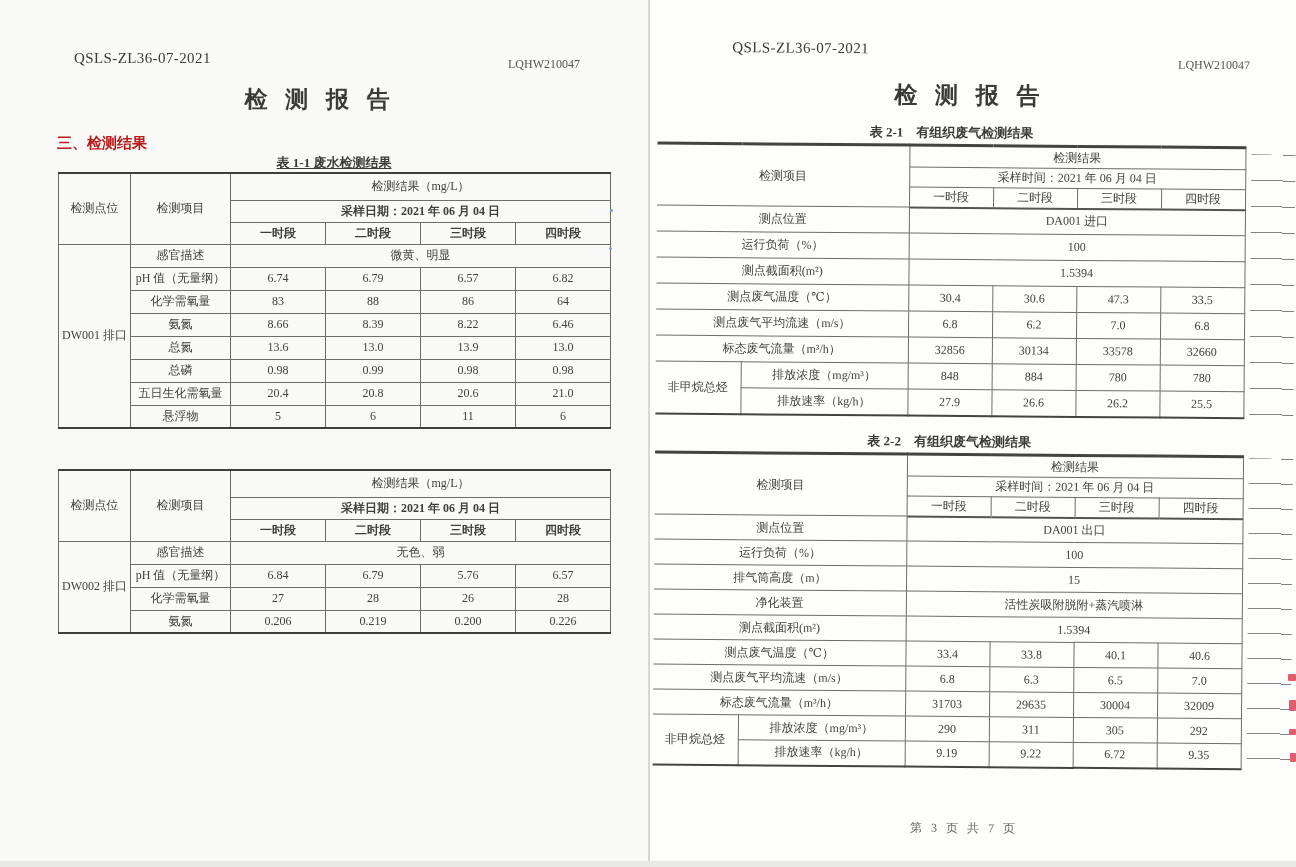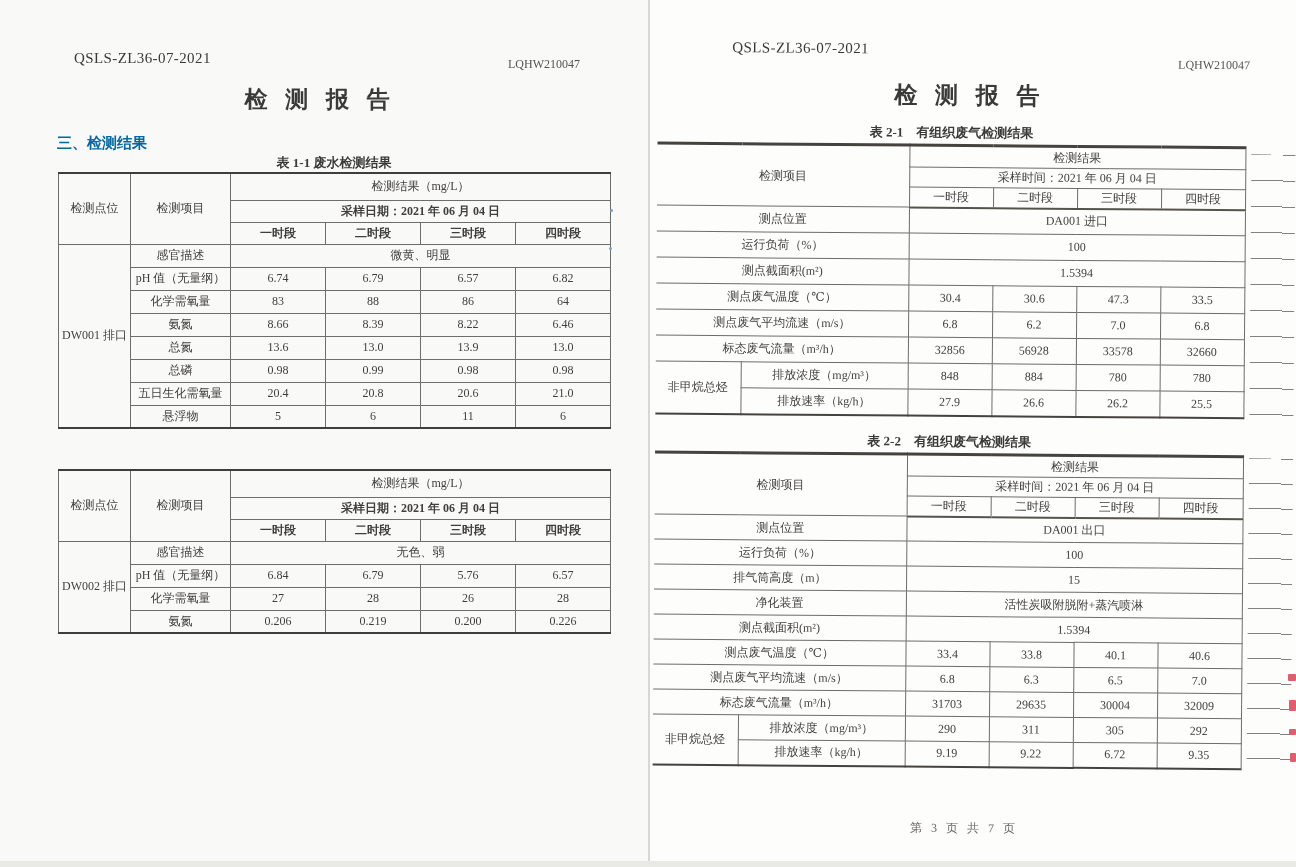--- a/index.html
+++ b/index.html
@@ -13,21 +13,21 @@
   .page { position:absolute; top:0; height:861px; overflow:hidden; }
   #pageL { left:0; width:648px; background:#f9f9f7; }
   #pageR { left:648px; width:648px; background:#fdfdfb; border-left:2px solid #d7d7d3; }
   .tilt { position:absolute; left:0; top:0; width:648px; height:861px;
           transform:rotate(0.45deg); transform-origin:60px 80px; }
 
   .doc-code  { position:absolute; font-size:15px; letter-spacing:.4px; color:#3a3a38; white-space:nowrap; }
   .report-no { position:absolute; font-size:12px; color:#55534f; white-space:nowrap; }
   .rpt-title { position:absolute; left:0; width:640px; text-align:center;
                font-size:23px; font-weight:bold; letter-spacing:6px; color:#3a3a38; }
-  .section-head { position:absolute; font-size:15px; font-weight:bold; color:#0369a1; }
+  .section-head { position:absolute; font-size:15px; font-weight:bold; color:#b91c1c; }
   .tbl-caption  { position:absolute; text-align:center; font-size:13px; font-weight:bold; color:#3a3a38; }
   .page-footer  { position:absolute; left:0; width:640px; text-align:center;
                   font-size:12px; letter-spacing:3px; color:#6a6865; }
 
   table { position:absolute; border-collapse:collapse; table-layout:fixed; }
   td { border:1px solid #6f6d69; text-align:center; vertical-align:middle;
        font-size:12px; padding:0 2px; white-space:nowrap; overflow:hidden; color:#403f3d; }
 
   
   .wt { width:552px; border-top:2px solid #403e3a; border-bottom:2px solid #403e3a; }
@@ -55,21 +55,21 @@
 </style>
 </head>
 <body>
 
 <div class="page" id="pageL">
   <div class="doc-code" style="left:74px;top:50px;">QSLS-ZL36-07-2021</div>
   <div class="report-no" style="left:508px;top:57px;">LQHW210047</div>
   <div class="rpt-title" style="top:84px;">检 测 报 告</div>
   <div class="section-head" style="left:57px;top:134px;">三、检测结果</div>
 
-  <div class="tbl-caption" style="left:58px;width:552px;top:154px;">表 1-1 废水检测结果</div>
+  <div class="tbl-caption" style="left:58px;width:552px;top:154px;text-decoration:underline;">表 1-1 废水检测结果</div>
   <table class="wt" style="left:58px;top:172px;">
     <colgroup>
         <col style="width:72px">
         <col style="width:100px">
         <col style="width:95px">
         <col style="width:95px">
         <col style="width:95px">
         <col style="width:95px">
       </colgroup>
     <tbody>
@@ -253,21 +253,21 @@
         <tr>
           <td colspan="2" class="noL">测点废气平均流速（m/s）</td>
           <td>6.8</td>
           <td>6.2</td>
           <td>7.0</td>
           <td>6.8</td>
         </tr>
         <tr>
           <td colspan="2" class="noL">标态废气流量（m³/h）</td>
           <td>32856</td>
-          <td>56928</td>
+          <td>30134</td>
           <td>33578</td>
           <td>32660</td>
         </tr>
         <tr>
           <td rowspan="2" class="noL">非甲烷总烃</td>
           <td>排放浓度（mg/m³）</td>
           <td>848</td>
           <td>884</td>
           <td>780</td>
           <td>780</td>

